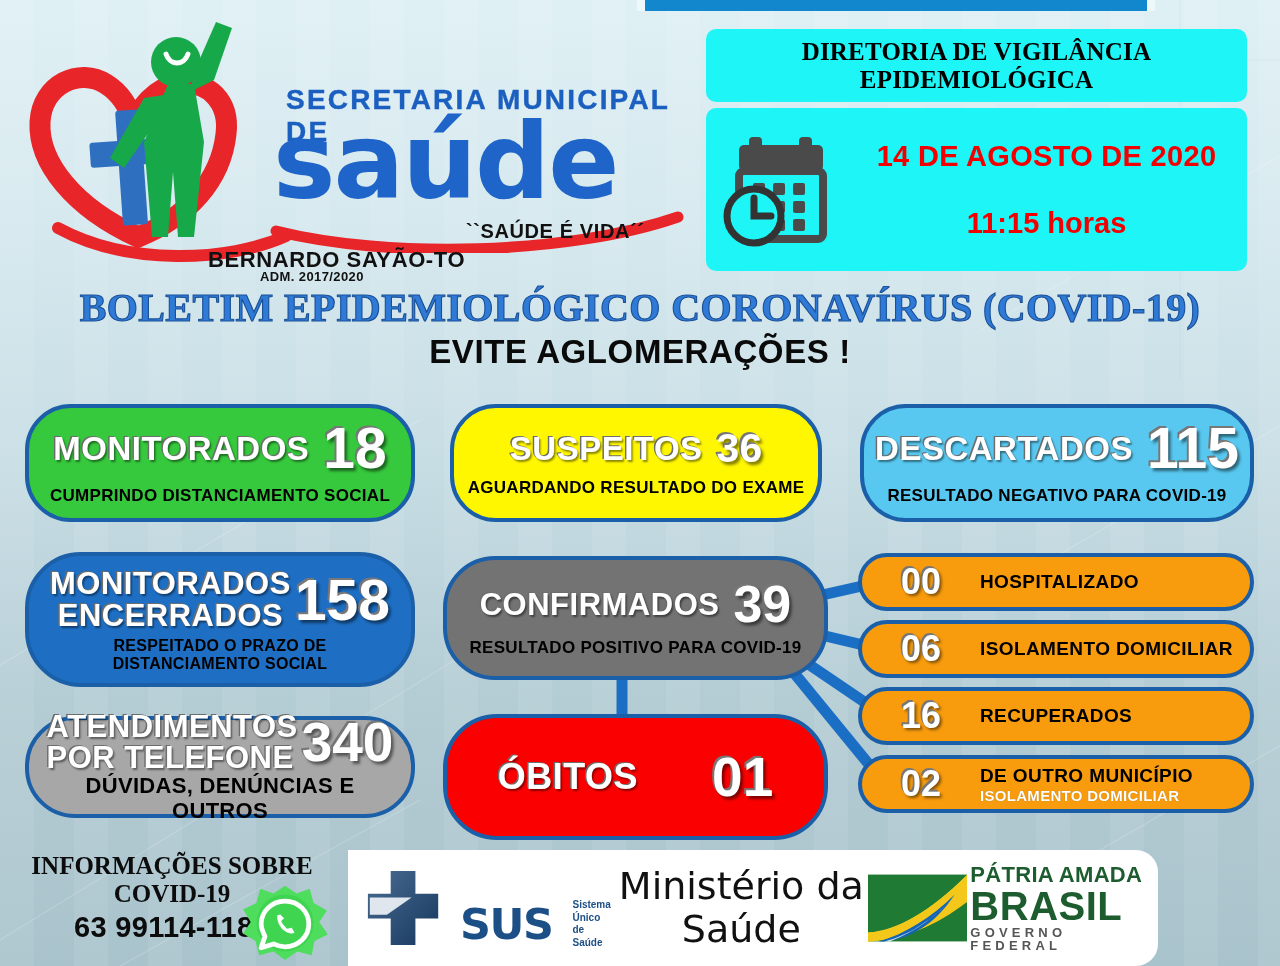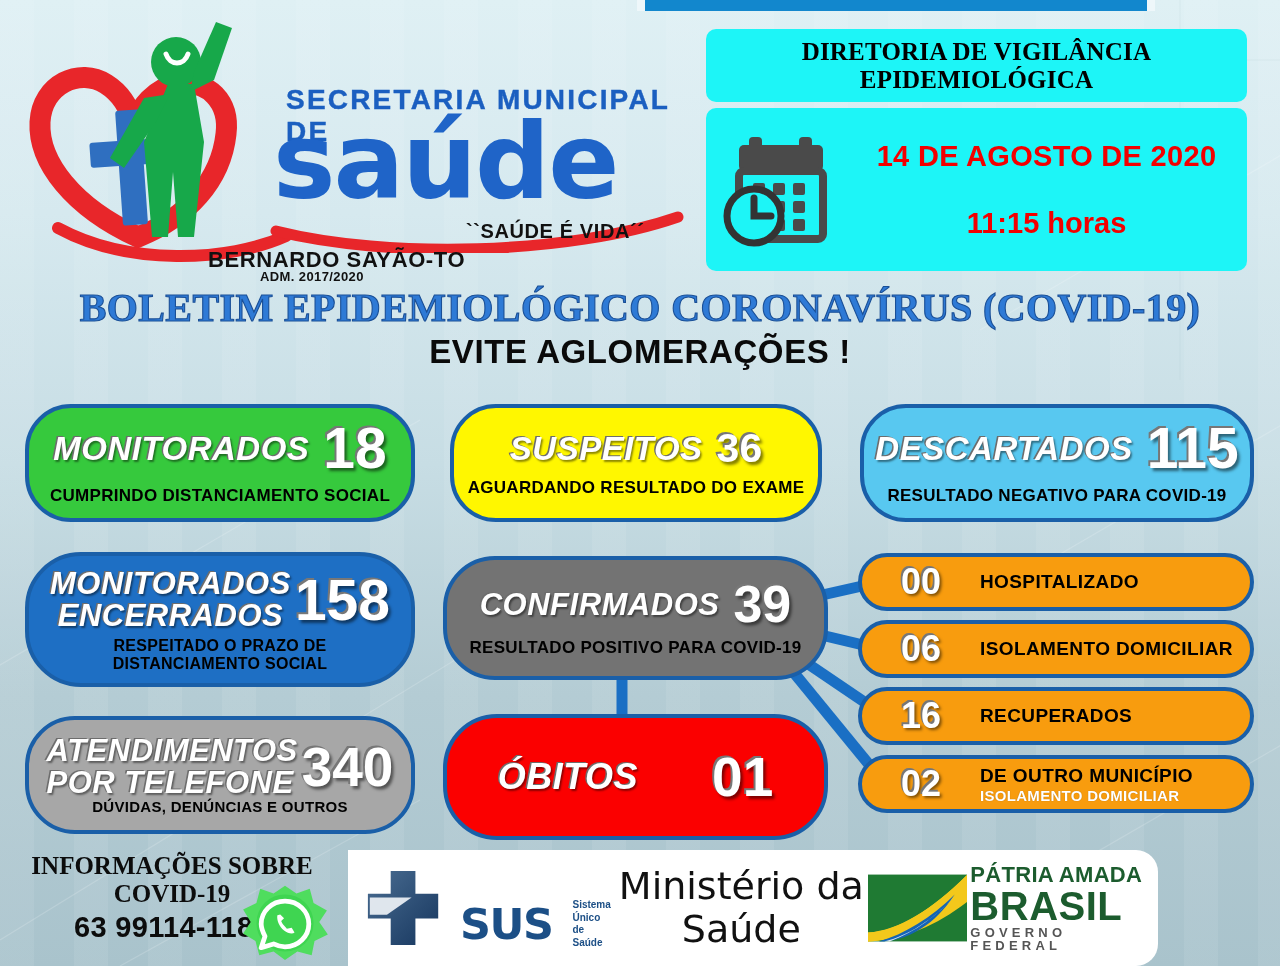--- a/index.html
+++ b/index.html
@@ -106,21 +106,20 @@
     text-align:center; padding:0 10px;
   }
   .card .row{
     display:flex; align-items:center; justify-content:center; gap:14px;
     line-height:1;
   }
   .lbl{
     font-weight:bold; color:#fff;
     text-shadow:-1.5px -1.5px 0 #6d6d6d, 1.5px 1.5px 2px rgba(0,0,0,.45);
     letter-spacing:.5px;
-    font-style:italic;
   }
   .num{
     font-weight:bold; color:#fff;
     text-shadow:-2px -2px 0 #777, 2.5px 2.5px 3px rgba(0,0,0,.5);
   }
   .sub{
     font-weight:bold; color:#000; letter-spacing:.3px; line-height:1.12;
   }
 
   
@@ -161,27 +160,27 @@
   #card-confirmados{
     left:443px; top:556px; width:385px; height:124px;
     background:#737373; border-radius:52px; z-index:3;
   }
   #card-confirmados .lbl{ font-size:31px; }
   #card-confirmados .num{ font-size:52px; }
   #card-confirmados .sub{ font-size:17px; margin-top:8px; }
 
   
   #card-atendimentos{
-    left:25px; top:716px; width:390px; height:118px;
+    left:25px; top:716px; width:390px; height:102px;
     background:#a7a7a7; border-radius:50px;
   }
   #card-atendimentos .two{ display:flex; align-items:center; justify-content:center; }
   #card-atendimentos .lbl{ font-size:31px; line-height:1.02; text-align:left; }
   #card-atendimentos .num{ font-size:55px; margin-left:4px; }
-  #card-atendimentos .sub{ font-size:15px; }
+  #card-atendimentos .sub{ font-size:22px; }
 
   #card-obitos{
     left:443px; top:714px; width:385px; height:126px;
     background:#fb0000; border-radius:54px; z-index:3;
   }
   #card-obitos .lbl{ font-size:36px; }
   #card-obitos .num{ font-size:55px; margin-left:60px; }
 
   
   .pill{

